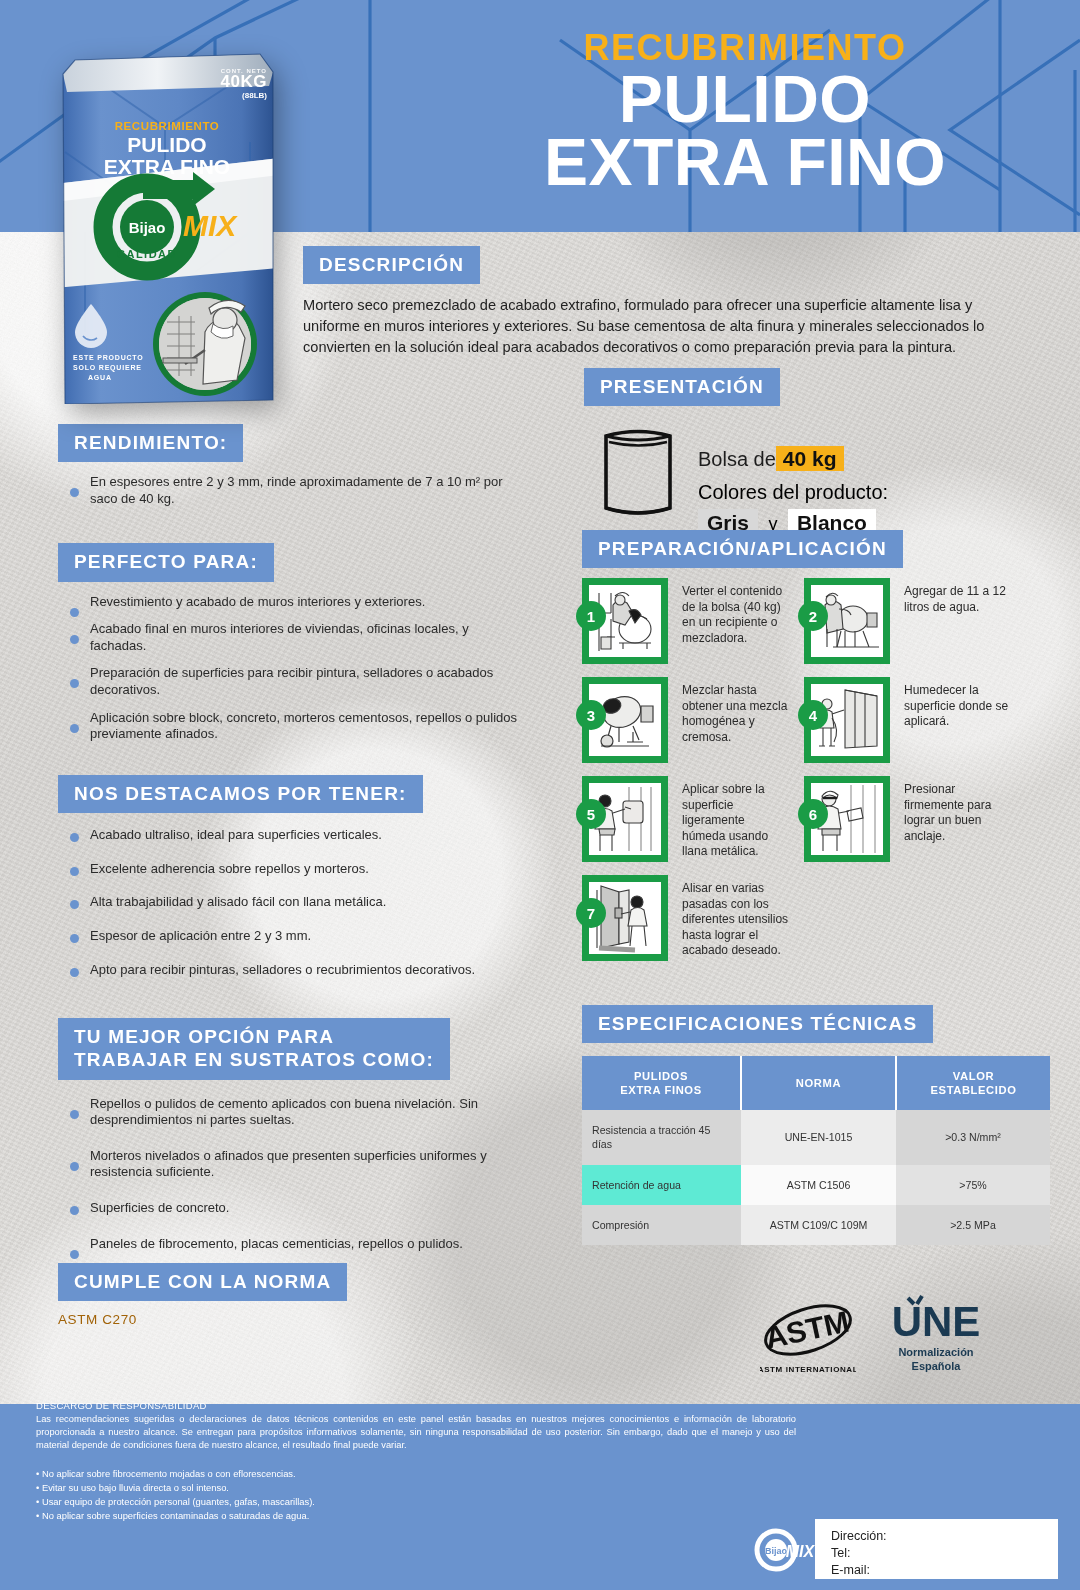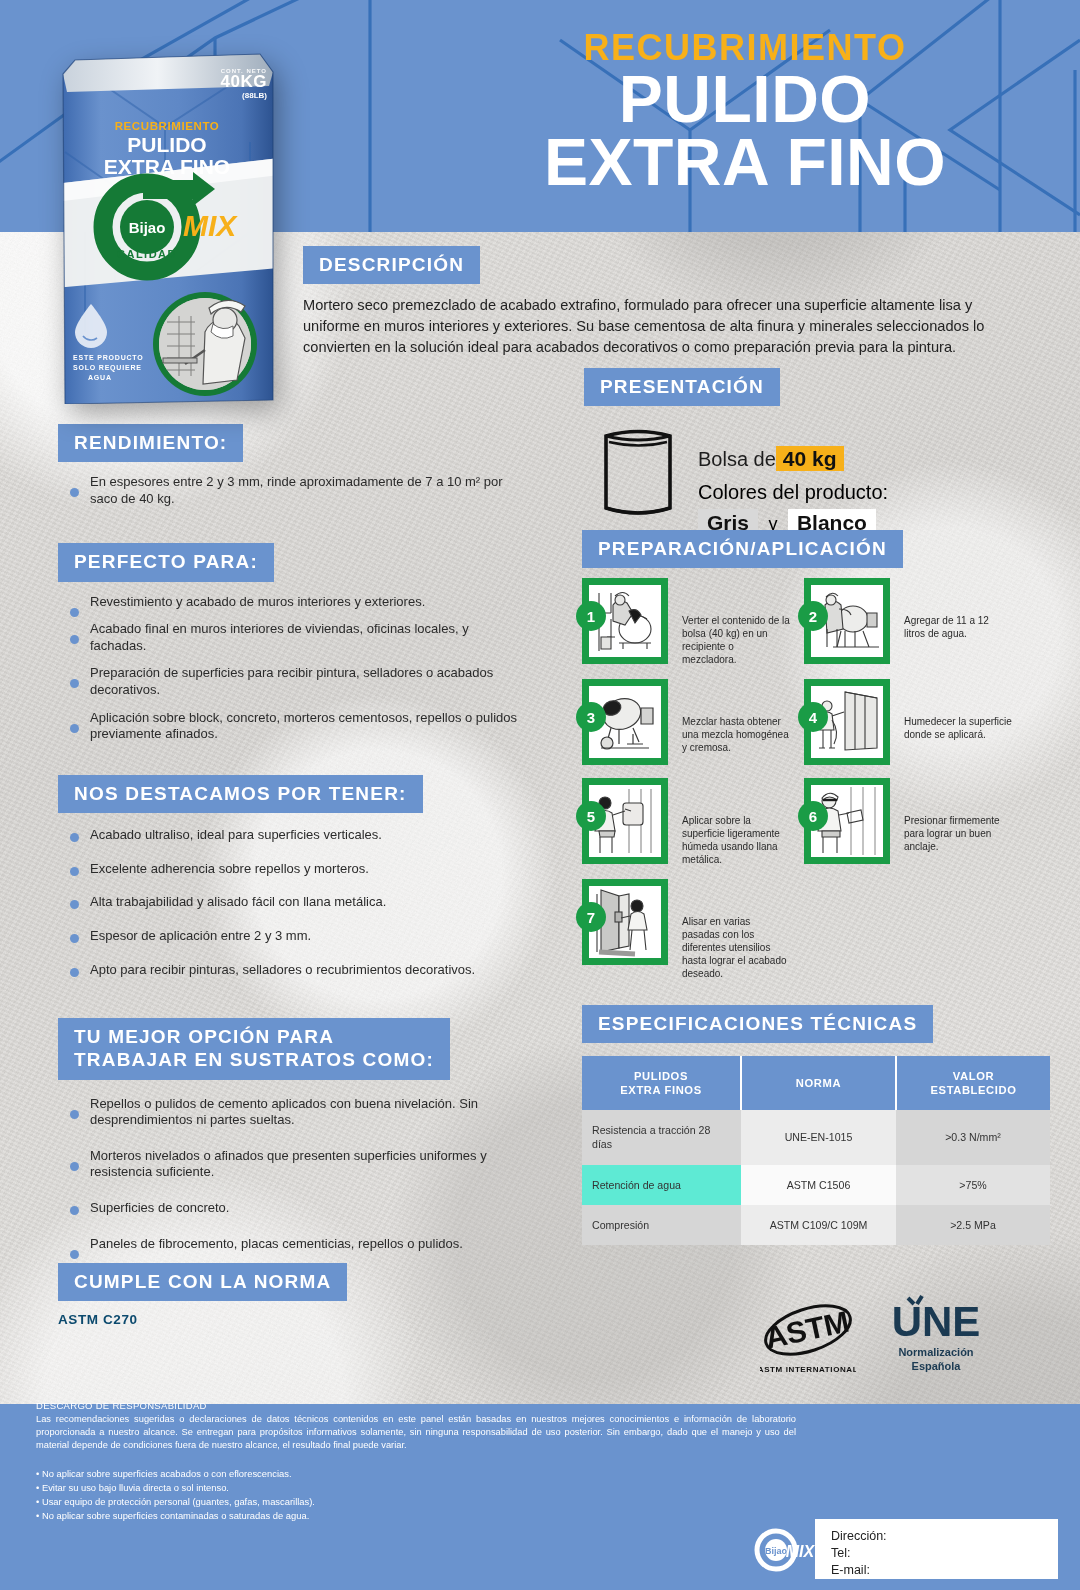--- a/index.html
+++ b/index.html
@@ -83,42 +83,42 @@
   .stepbox{
     width:86px;height:86px;border:7px solid #1a9c46;background:#fff;position:relative;flex:0 0 86px;
     box-sizing:border-box;
   }
   .stepnum{
     position:absolute;left:-13px;top:16px;width:30px;height:30px;border-radius:50%;
     background:#1a9c46;color:#fff;font-weight:bold;font-size:15px;
     display:flex;align-items:center;justify-content:center;z-index:3;
   }
   .stepimg{position:absolute;inset:0;overflow:hidden;}
-  .steptxt{font-size:10px;line-height:1.3;color:#2b2b2b;margin-left:14px;margin-top:36px;width:108px;}
+  .steptxt{font-size:12px;line-height:1.3;color:#2b2b2b;margin-left:14px;margin-top:6px;width:108px;}
 
   
   .spec{position:absolute;left:582px;top:1005px;width:440px;}
   table.spec-t{border-collapse:collapse;width:440px;margin-top:13px;table-layout:fixed;}
   table.spec-t th{
     background:#6a93ce;color:#fff;font-size:11.2px;font-weight:bold;letter-spacing:.6px;
     padding:13px 4px;text-align:center;line-height:1.25;border-right:2px solid #fff;
   }
   table.spec-t th:last-child{border-right:none;}
   table.spec-t td{font-size:10.6px;color:#333;padding:13px 10px;line-height:1.35;vertical-align:middle;}
   table.spec-t td.c{text-align:center;}
   .rowA td:nth-child(1){background:#d6d6d6;}
   .rowA td:nth-child(2){background:#ececec;}
   .rowA td:nth-child(3){background:#d6d6d6;}
   .rowB td:nth-child(1){background:#5eead4;}
   .rowB td:nth-child(2){background:#fafafa;}
   .rowB td:nth-child(3){background:#e2e2e2;}
 
   
   .norma{position:absolute;left:58px;top:1263px;}
-  .norma-code{font-size:13.5px;font-weight:bold;color:#0c4a6e;margin-top:11px;letter-spacing:.6px;}
+  .norma-code{font-size:13.5px;font-weight:normal;color:#a16207;margin-top:11px;letter-spacing:.6px;}
 
   
   .certs{position:absolute;left:760px;top:1288px;display:flex;align-items:flex-end;gap:26px;}
 
   
   .footer{position:absolute;left:0;top:1404px;width:1080px;height:186px;background:#6a93ce;}
   .disc{position:absolute;left:36px;top:1400px;width:760px;color:#fff;}
   .disc-title{font-size:9.5px;letter-spacing:.3px;margin-bottom:2px;}
   .disc-body{font-size:9.3px;line-height:1.42;text-align:justify;}
   .disc-list{margin-top:14px;font-size:9.4px;line-height:1.5;}
@@ -492,21 +492,21 @@
           </th>
           <th style="width:145px;">NORMA</th>
           <th style="width:145px;">
             <span>VALOR</span><br>
             <span>ESTABLECIDO</span>
           </th>
         </tr>
       </thead>
       <tbody>
         <tr class="rowA">
-          <td>Resistencia a tracción 28 días</td>
+          <td>Resistencia a tracción 45 días</td>
           <td class="c">UNE-EN-1015</td>
           <td class="c">&gt;0.3 N/mm²</td>
         </tr>
         <tr class="rowB">
           <td>Retención de agua</td>
           <td class="c">ASTM C1506</td>
           <td class="c">&gt;75%</td>
         </tr>
         <tr class="rowA">
           <td>Compresión</td>
@@ -535,21 +535,21 @@
       <text x="54" y="80" text-anchor="middle" fill="#1b3a52" font-family="Liberation Sans, sans-serif" font-size="11" font-weight="bold">Española</text>
     </svg>
   </div>
 
   <div class="footer"></div>
 
   <div class="disc">
     <div class="disc-title">DESCARGO DE RESPONSABILIDAD</div>
     <div class="disc-body">Las recomendaciones sugeridas o declaraciones de datos técnicos contenidos en este panel están basadas en nuestros mejores conocimientos e información de laboratorio proporcionada a nuestro alcance. Se entregan para propósitos informativos solamente, sin ninguna responsabilidad de uso posterior. Sin embargo, dado que el manejo y uso del material depende de condiciones fuera de nuestro alcance, el resultado final puede variar.</div>
     <div class="disc-list">
-      <div>• No aplicar sobre superficies acabados o con eflorescencias.</div>
+      <div>• No aplicar sobre fibrocemento mojadas o con eflorescencias.</div>
       <div>• Evitar su uso bajo lluvia directa o sol intenso.</div>
       <div>• Usar equipo de protección personal (guantes, gafas, mascarillas).</div>
       <div>• No aplicar sobre superficies contaminadas o saturadas de agua.</div>
     </div>
   </div>
 
   <svg class="foot-logo" viewBox="0 0 66 46">
     <circle cx="22" cy="23" r="19" fill="none" stroke="#fff" stroke-width="5"></circle>
     <circle cx="22" cy="23" r="11" fill="#fff"></circle>
     <text x="22" y="27" text-anchor="middle" fill="#6a93ce" font-family="Liberation Sans, sans-serif" font-size="9" font-weight="bold">Bijao</text>

